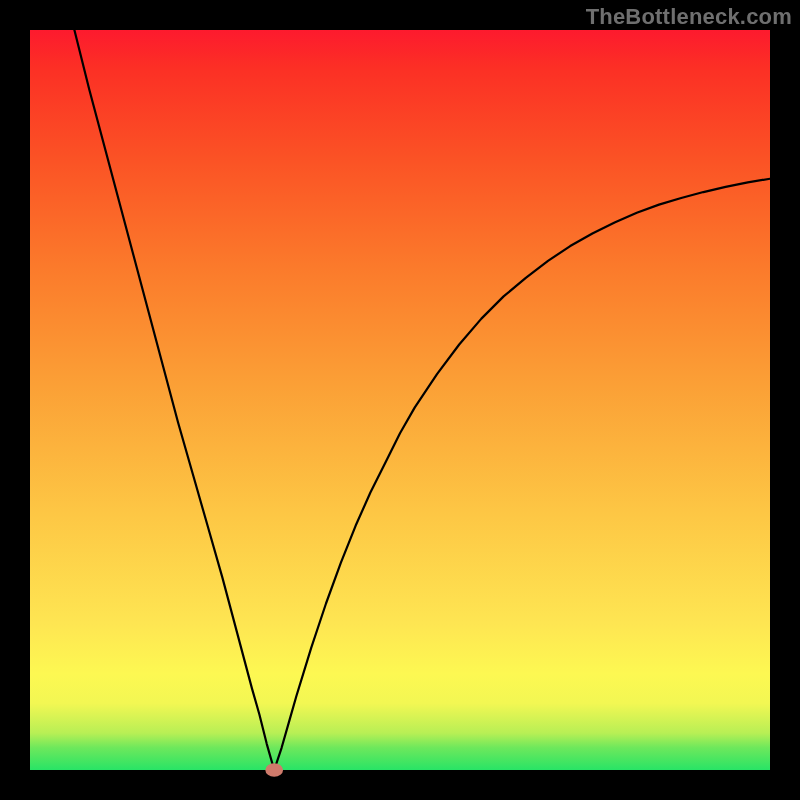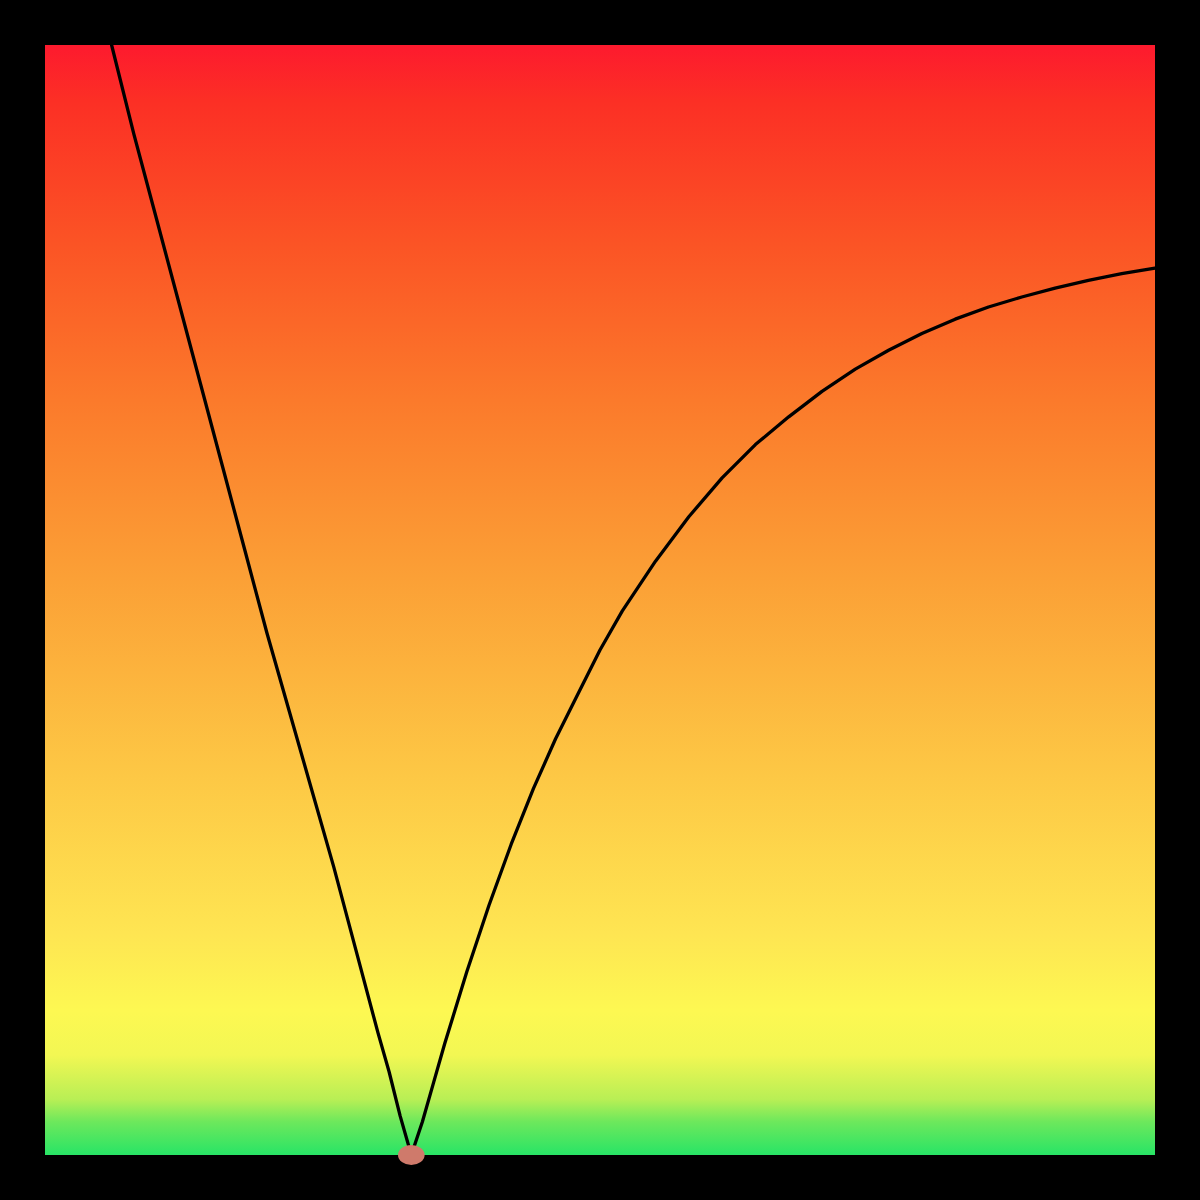--- a/index.html
+++ b/index.html
@@ -66,20 +66,21 @@
     stroke: #000000;
     stroke-width: 2.2;
     stroke-linecap: round;
     stroke-linejoin: round;
   }
 </style>
 </head>
 <body>
 
 <div class="outer">
+  <div class="watermark">TheBottleneck.com</div>
 
   <div class="plot">
     <svg viewBox="0 0 740 740">
       <path class="curve" id="curve-path" d="M44.40 0.00 L59.20 59.20 L74.00 114.70 L88.80 170.20 L103.60 225.70 L118.40 281.20 L133.20 336.70 L148.00 392.20 L162.80 444.00 L177.60 495.80 L192.40 547.60 L207.20 603.10 L222.00 658.60 L229.40 684.50 L236.80 714.10 L244.20 740.00 L251.60 717.80 L259.00 691.90 L266.40 666.00 L281.20 617.90 L296.00 573.50 L310.80 532.80 L325.60 495.80 L340.40 462.50 L355.20 432.90 L370.00 403.30 L384.80 377.40 L407.00 344.10 L429.20 314.50 L451.40 288.60 L473.60 266.40 L495.80 247.90 L518.00 230.88 L540.20 216.08 L562.40 203.50 L584.60 192.40 L606.80 182.78 L629.00 174.64 L651.20 167.98 L673.40 162.06 L695.60 156.88 L717.80 152.44 L740.00 148.74 "></path>
       <ellipse class="marker" id="min-marker" cx="244.20" cy="740.00" rx="8.88" ry="6.66"></ellipse>
     </svg>
   </div>
 </div>
 
 </body></html>

